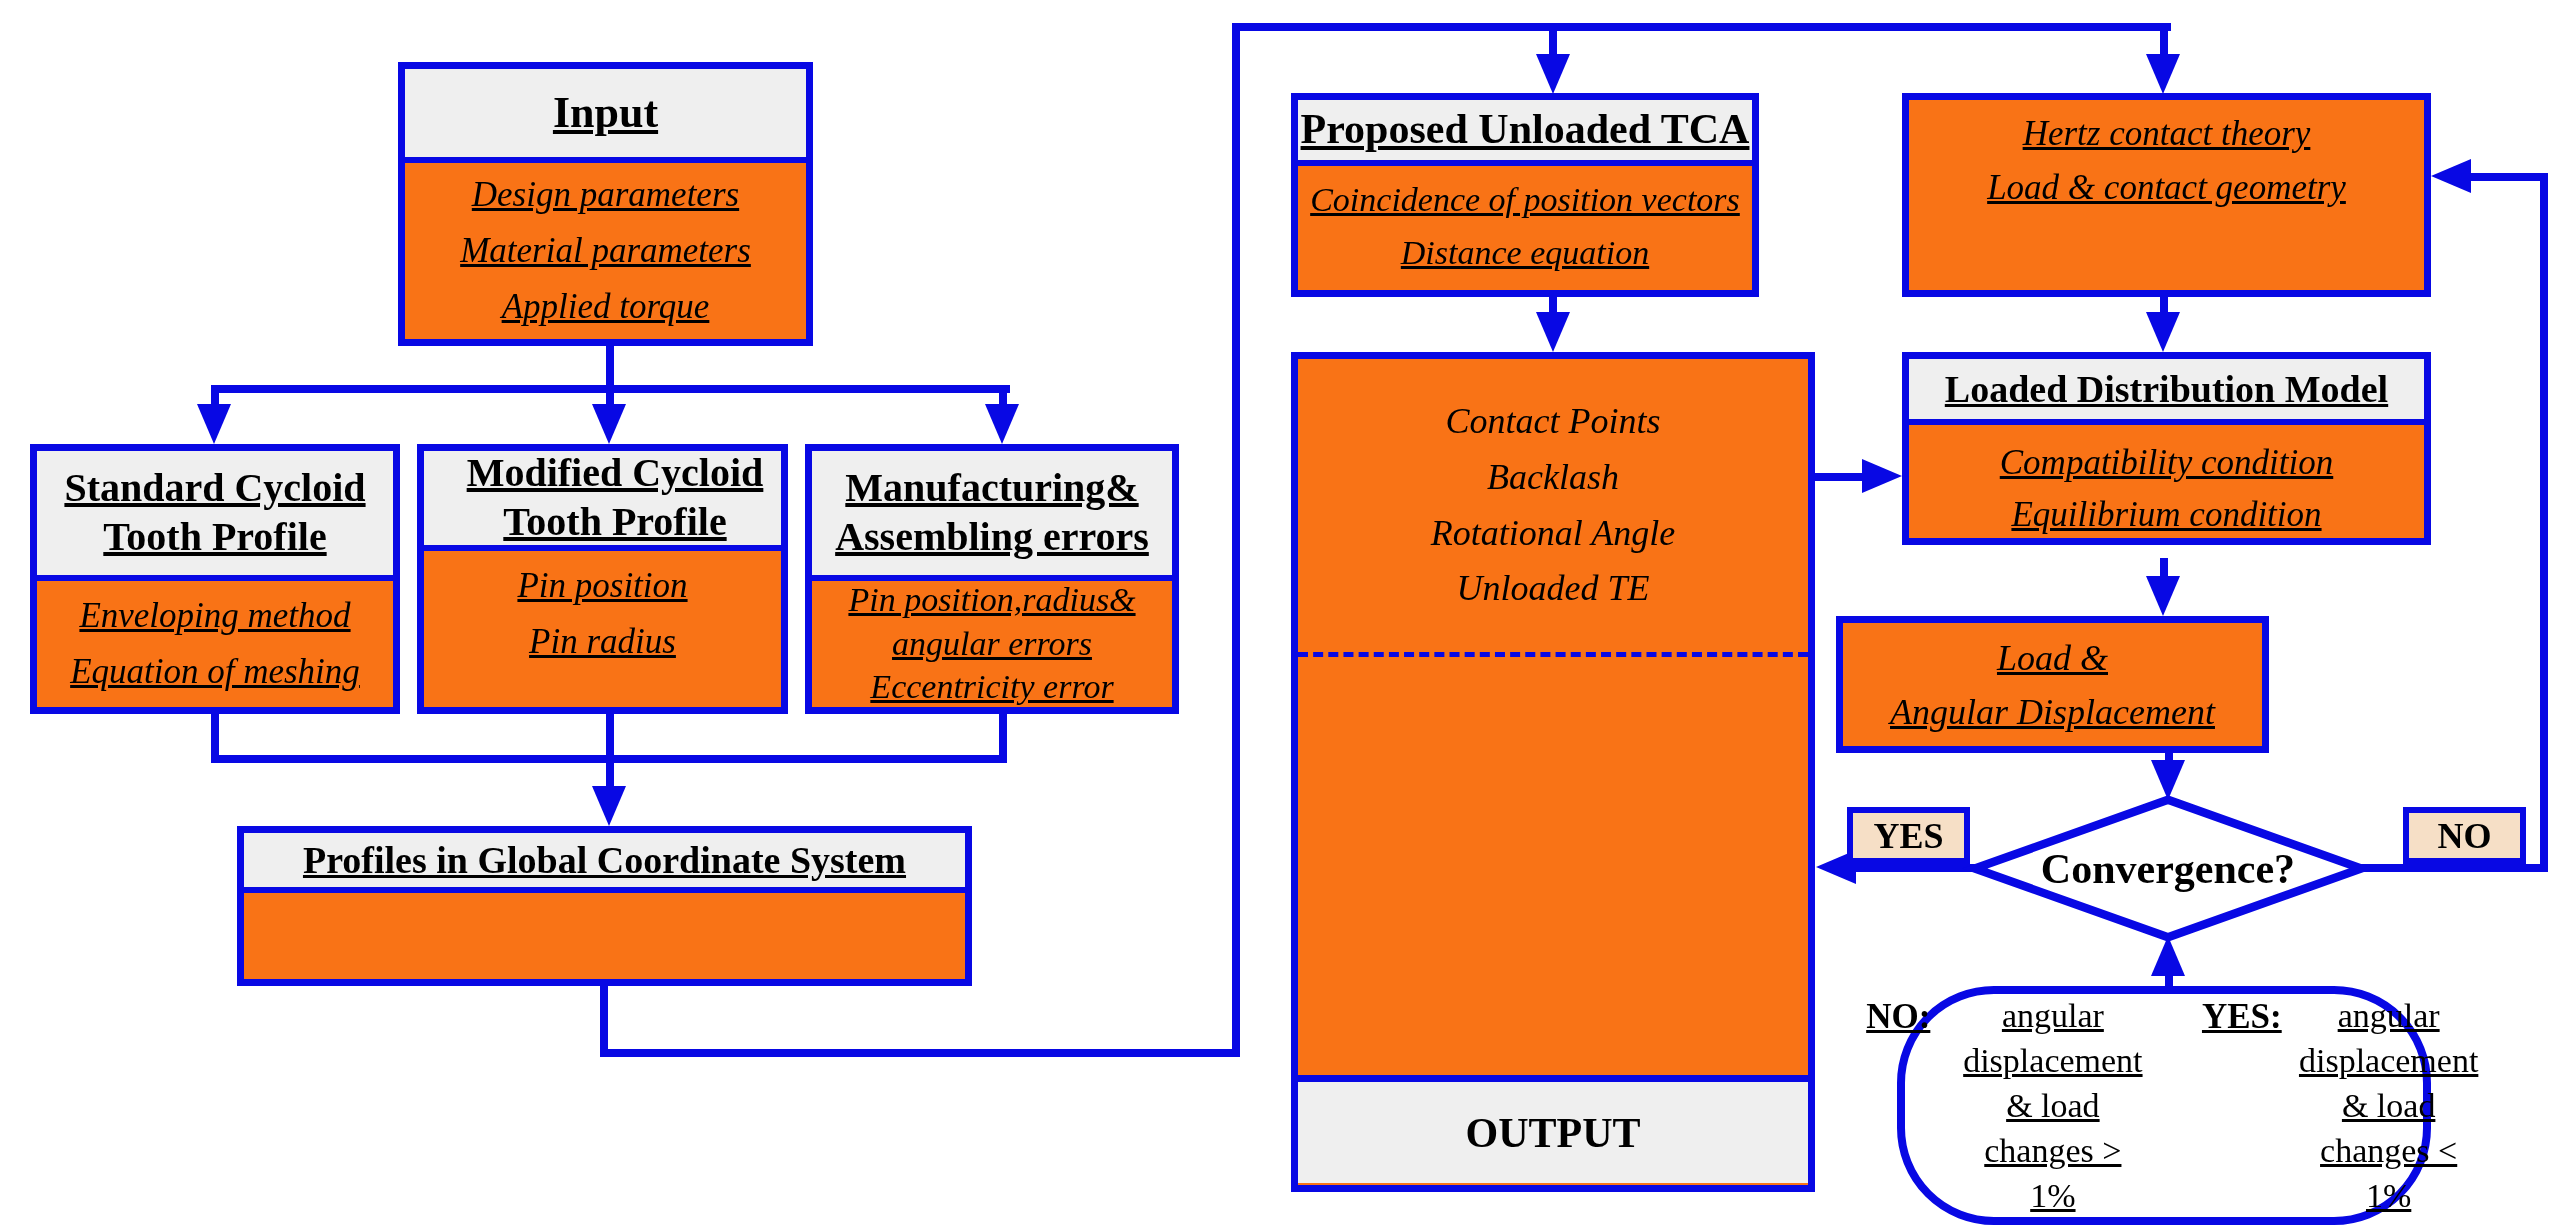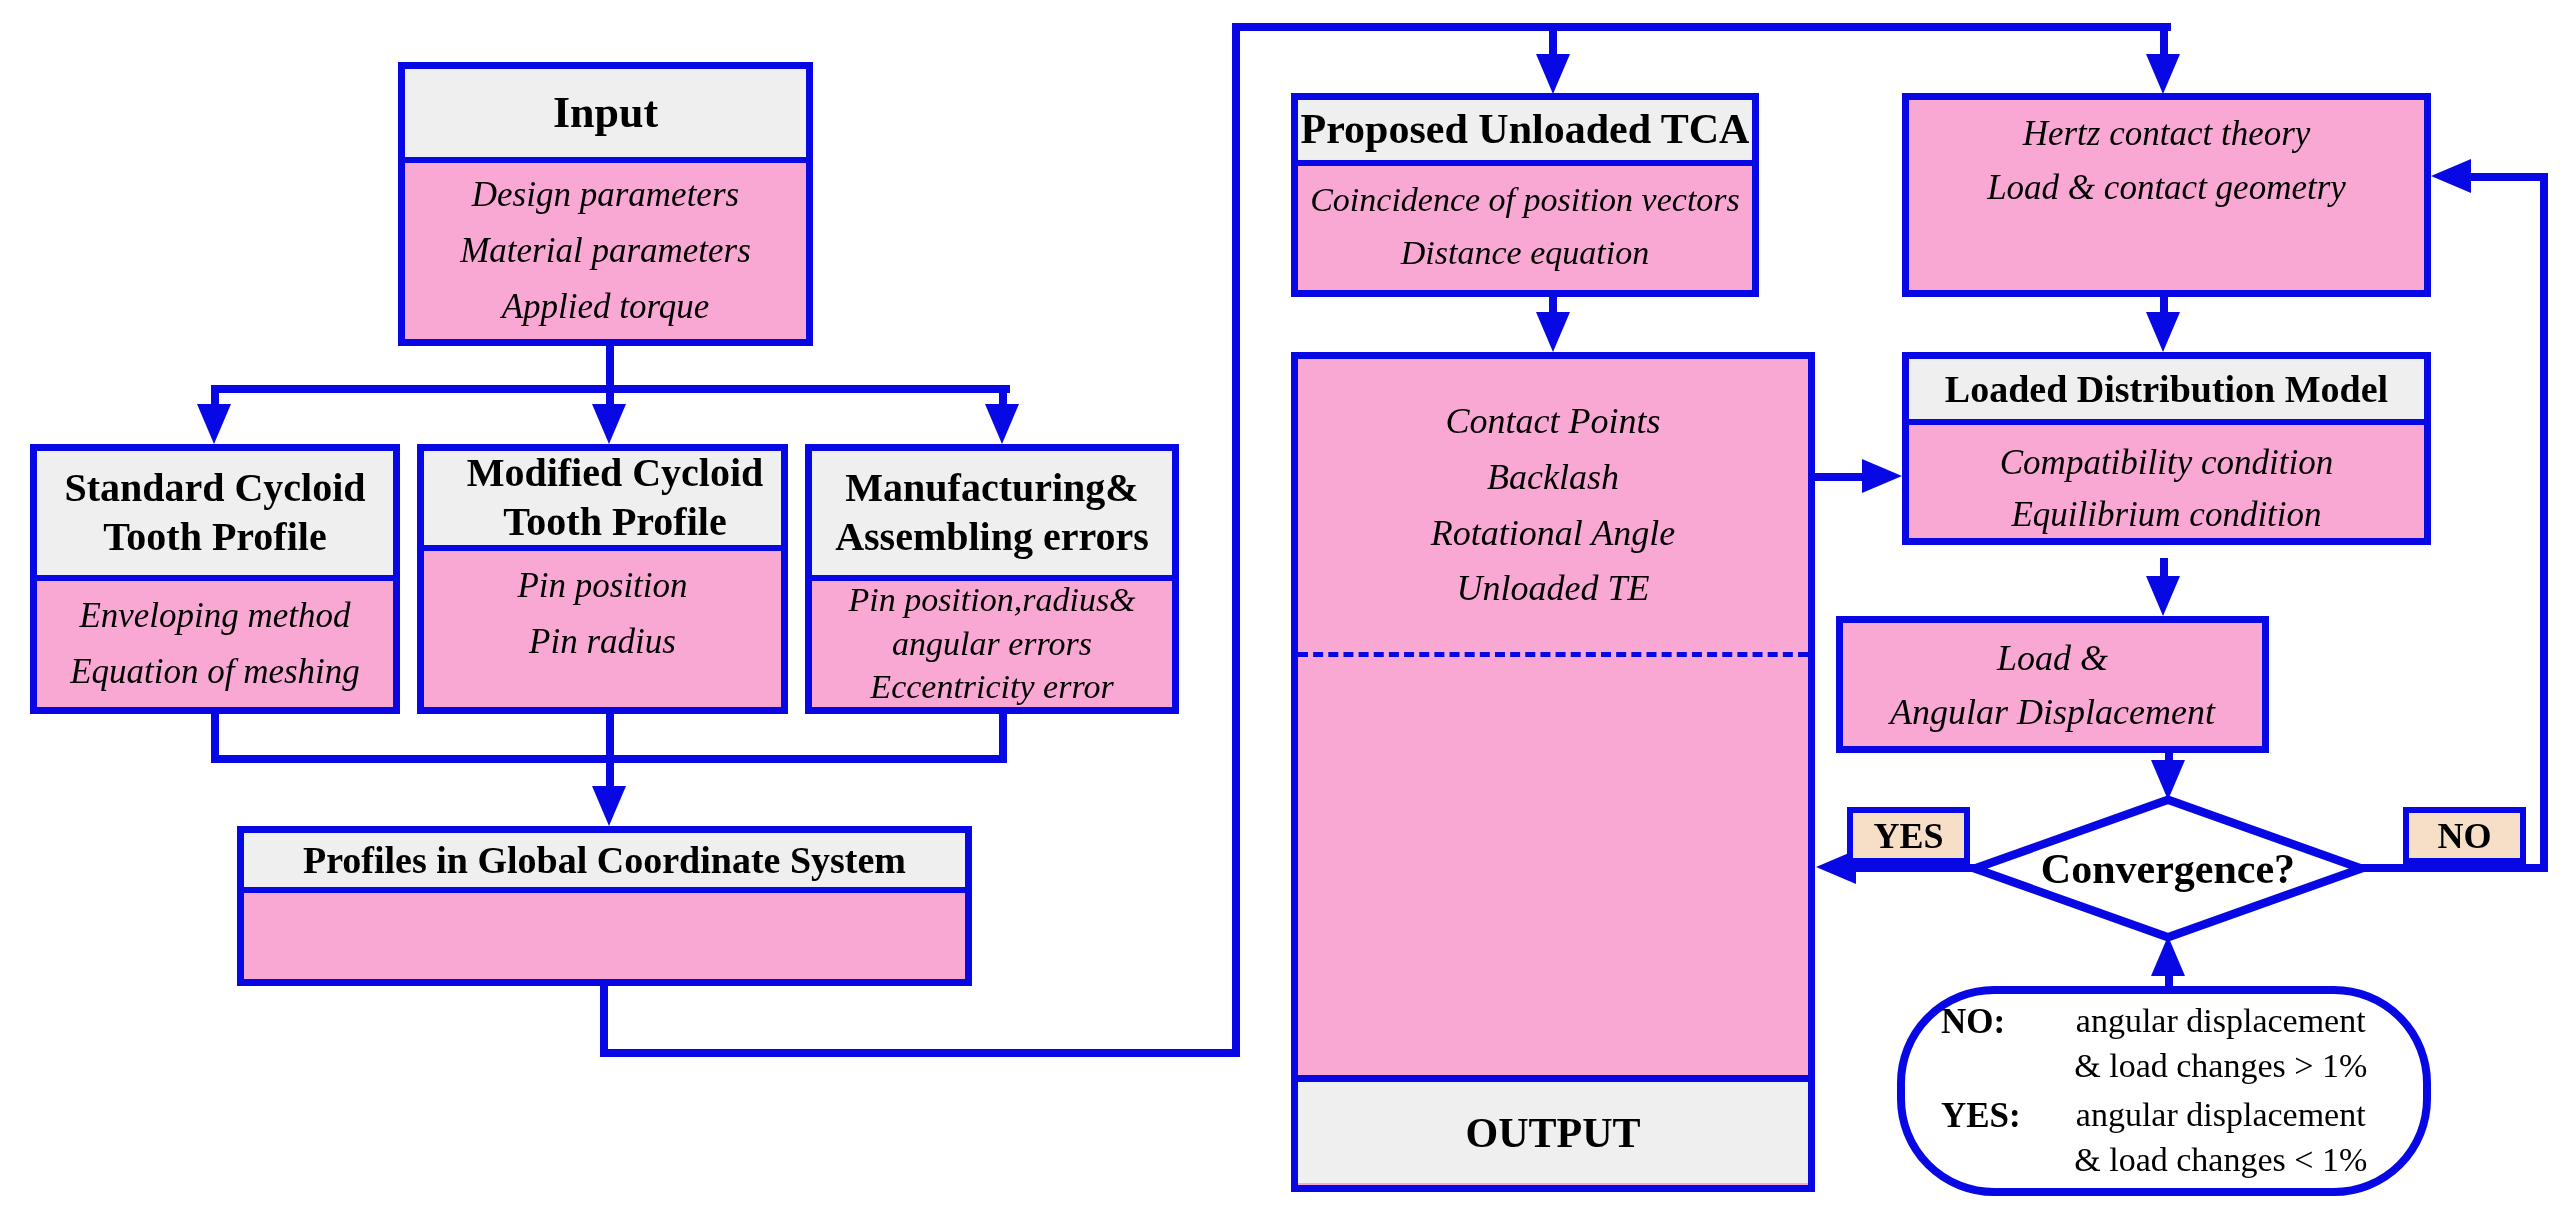--- a/index.html
+++ b/index.html
@@ -9,21 +9,21 @@
     --ink:#000000;
     --bg:#ffffff;
   }
   *{margin:0;padding:0;box-sizing:border-box;}
   html,body{background:var(--bg);}
   .canvas{
     position:relative;width:2576px;height:1226px;background:var(--bg);
     font-family:"Liberation Serif","DejaVu Serif",serif;color:var(--ink);
     overflow:hidden;
   }
-  .box{position:absolute;border:7.8px solid var(--blue);background:#f9a8d4;}
+  .box{position:absolute;border:7.8px solid var(--blue);background:#f97316;text-decoration:underline;}
   .hdr{
     background:var(--header_bg);border-bottom:6.5px solid var(--blue);
     display:flex;align-items:center;justify-content:center;text-align:center;
     font-weight:bold;white-space:pre-line;line-height:1.22;
   }
   .bod{
     display:flex;align-items:center;justify-content:center;text-align:center;
     font-style:italic;white-space:pre-line;line-height:1.6;
   }
   .plain{display:flex;align-items:center;justify-content:center;text-align:center;
@@ -173,21 +173,21 @@
   </div>
 
   <svg style="left:1967px;top:795px;" width="402" height="147" viewBox="0 0 620 226">
     <polygon points="310,7 608,113 310,219 12,113" fill="#ffffff" stroke="var(--blue)" stroke-width="13"></polygon>
   </svg>
   <div class="diamond-label t64" style="left:1967px;top:795px;width:402px;height:147px;">Convergence?</div>
 
   <div class="tag s56" style="left:1847px;top:807px;width:123px;height:57px;">YES</div>
   <div class="tag s56" style="left:2403px;top:807px;width:123px;height:57px;">NO</div>
 
-  <div style="position:absolute;left:1897px;top:986px;width:534px;height:210px;background:#fff;border:8.4px solid var(--blue);border-radius:97px;display:flex;flex-direction:column;justify-content:center;gap:3.9px;">
+  <div style="position:absolute;left:1897px;top:986px;width:534px;height:239px;background:#fff;border:8.4px solid var(--blue);border-radius:97px;display:flex;flex-direction:row;justify-content:center;gap:3.9px;text-decoration:underline;">
     <div class="legend-row s52">
       <span class="legend-label s54">NO:</span>
       <span class="legend-text">angular displacement
 &amp; load changes &gt; 1%</span>
     </div>
     <div class="legend-row s52">
       <span class="legend-label s54">YES:</span>
       <span class="legend-text">angular displacement
 &amp; load changes &lt; 1%</span>
     </div>

